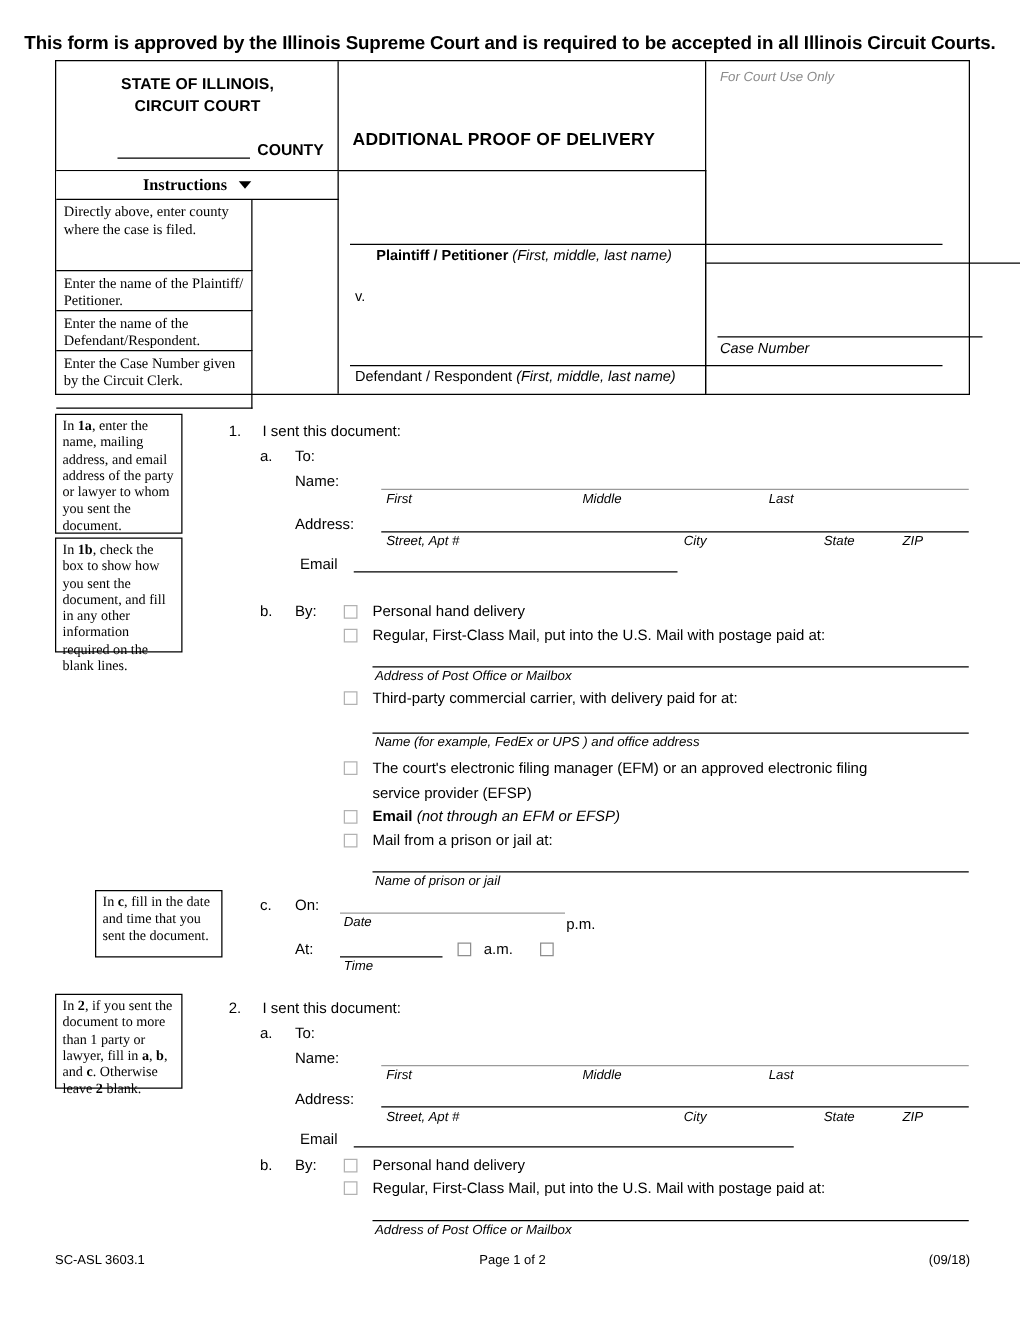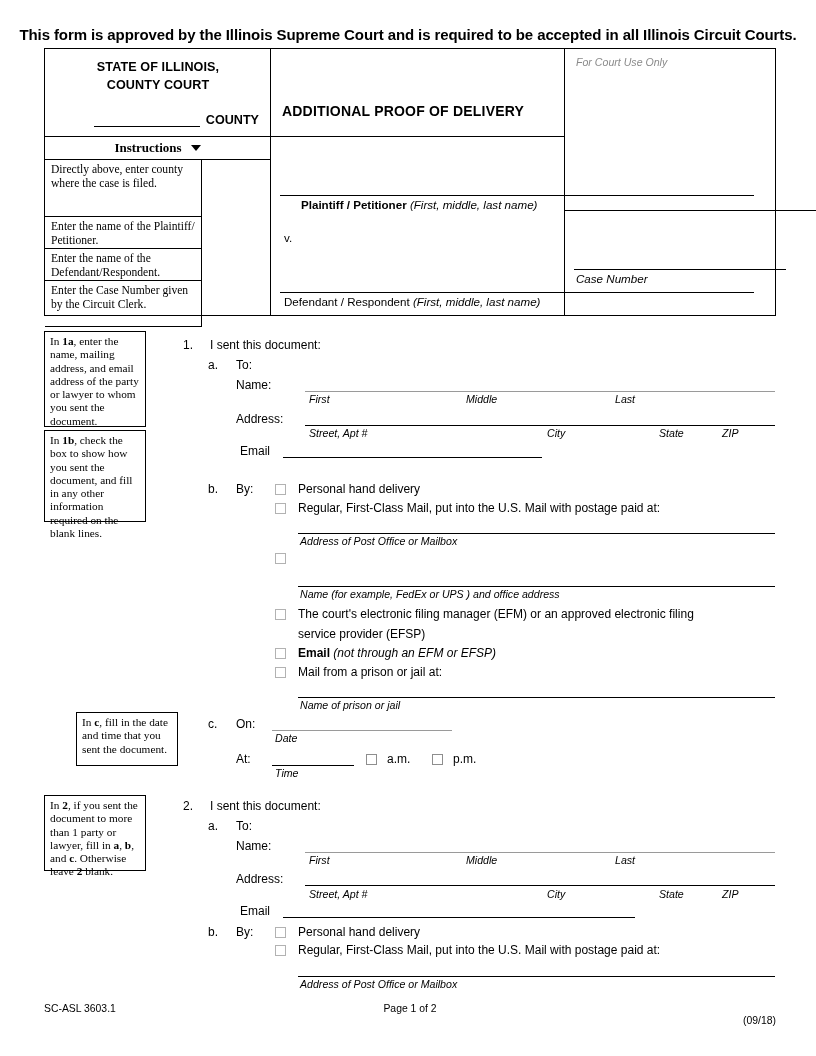--- a/index.html
+++ b/index.html
@@ -260,35 +260,35 @@
   
   .footer {
     position: absolute;
     left: 44px; top: 1003px;
     width: 732px;
     font-size: 10.4px;
   }
   .footer span { position: absolute; white-space: nowrap; }
   .f-left  { left: 0; }
   .f-mid   { left: 50%; transform: translateX(-50%); }
-  .f-right { right: 0; margin-top: 12px; }
+  .f-right { right: 0; }
 </style>
 </head>
 <body>
 
 <div class="page">
 
   <div class="approval">This form is approved by the Illinois Supreme Court and is required to be accepted in all Illinois Circuit Courts.</div>
 
   <div class="caption">
 
     <div class="cap-left">
       <div class="state-block">
         <div class="state-line">STATE OF ILLINOIS,</div>
-        <div class="state-line">COUNTY COURT</div>
+        <div class="state-line">CIRCUIT COURT</div>
         <div class="county-row">
           <div class="county-blank"></div>
           <div class="county-label">COUNTY</div>
         </div>
       </div>
 
       <div class="instr-head">
         <span class="instr-head-inner">
           <span>Instructions</span>
           <span class="tri-down"></span>
@@ -359,20 +359,21 @@
 
   <div class="cbox" style="left:275px; top:484px;"></div>
   <div class="txt" style="left:298px; top:482px;">Personal hand delivery</div>
 
   <div class="cbox" style="left:275px; top:503px;"></div>
   <div class="txt" style="left:298px; top:501px;">Regular, First-Class Mail, put into the U.S. Mail with postage paid at:</div>
   <div class="rule" style="left:298px; top:533px; width:477px;"></div>
   <div class="hint" style="left:300px; top:535px;">Address of Post Office or Mailbox</div>
 
   <div class="cbox" style="left:275px; top:553px;"></div>
+  <div class="txt" style="left:298px; top:551px;">Third-party commercial carrier, with delivery paid for at:</div>
   <div class="rule" style="left:298px; top:586px; width:477px;"></div>
   <div class="hint" style="left:300px; top:588px;">Name (for example, FedEx or UPS ) and office address</div>
 
   <div class="cbox" style="left:275px; top:609px;"></div>
   <div class="txt" style="left:298px; top:607px;">The court's electronic filing manager (EFM) or an approved electronic filing</div>
   <div class="txt" style="left:298px; top:627px;">service provider (EFSP)</div>
 
   <div class="cbox" style="left:275px; top:648px;"></div>
   <div class="txt" style="left:298px; top:646px;">
     <b>Email </b><i>(not through an EFM or EFSP)</i>
@@ -387,21 +388,21 @@
   <div class="txt" style="left:236px; top:717px;">On:</div>
   <div class="rule-gray" style="left:272px; top:730px; width:180px;"></div>
   <div class="hint" style="left:275px; top:732px;">Date</div>
 
   <div class="txt" style="left:236px; top:752px;">At:</div>
   <div class="rule" style="left:272px; top:765px; width:82px;"></div>
   <div class="hint" style="left:275px; top:767px;">Time</div>
   <div class="cbox cbox-dark" style="left:366px; top:754px;"></div>
   <div class="txt" style="left:387px; top:752px;">a.m.</div>
   <div class="cbox cbox-dark" style="left:432px; top:754px;"></div>
-  <div class="txt" style="left:453px; top:752px;">p.m.</div>
+  <div class="txt" style="left:453px; top:732px;">p.m.</div>
 
   <div class="num" style="top:799px;">2.</div>
   <div class="txt" style="left:210px; top:799px;">I sent this document:</div>
 
   <div class="alpha" style="top:819px;">a.</div>
   <div class="txt" style="left:236px; top:819px;">To:</div>
 
   <div class="txt" style="left:236px; top:839px;">Name:</div>
   <div class="rule-gray" style="left:305px; top:852px; width:470px;"></div>
   <div class="hint" style="left:309px; top:854px;">First</div>

